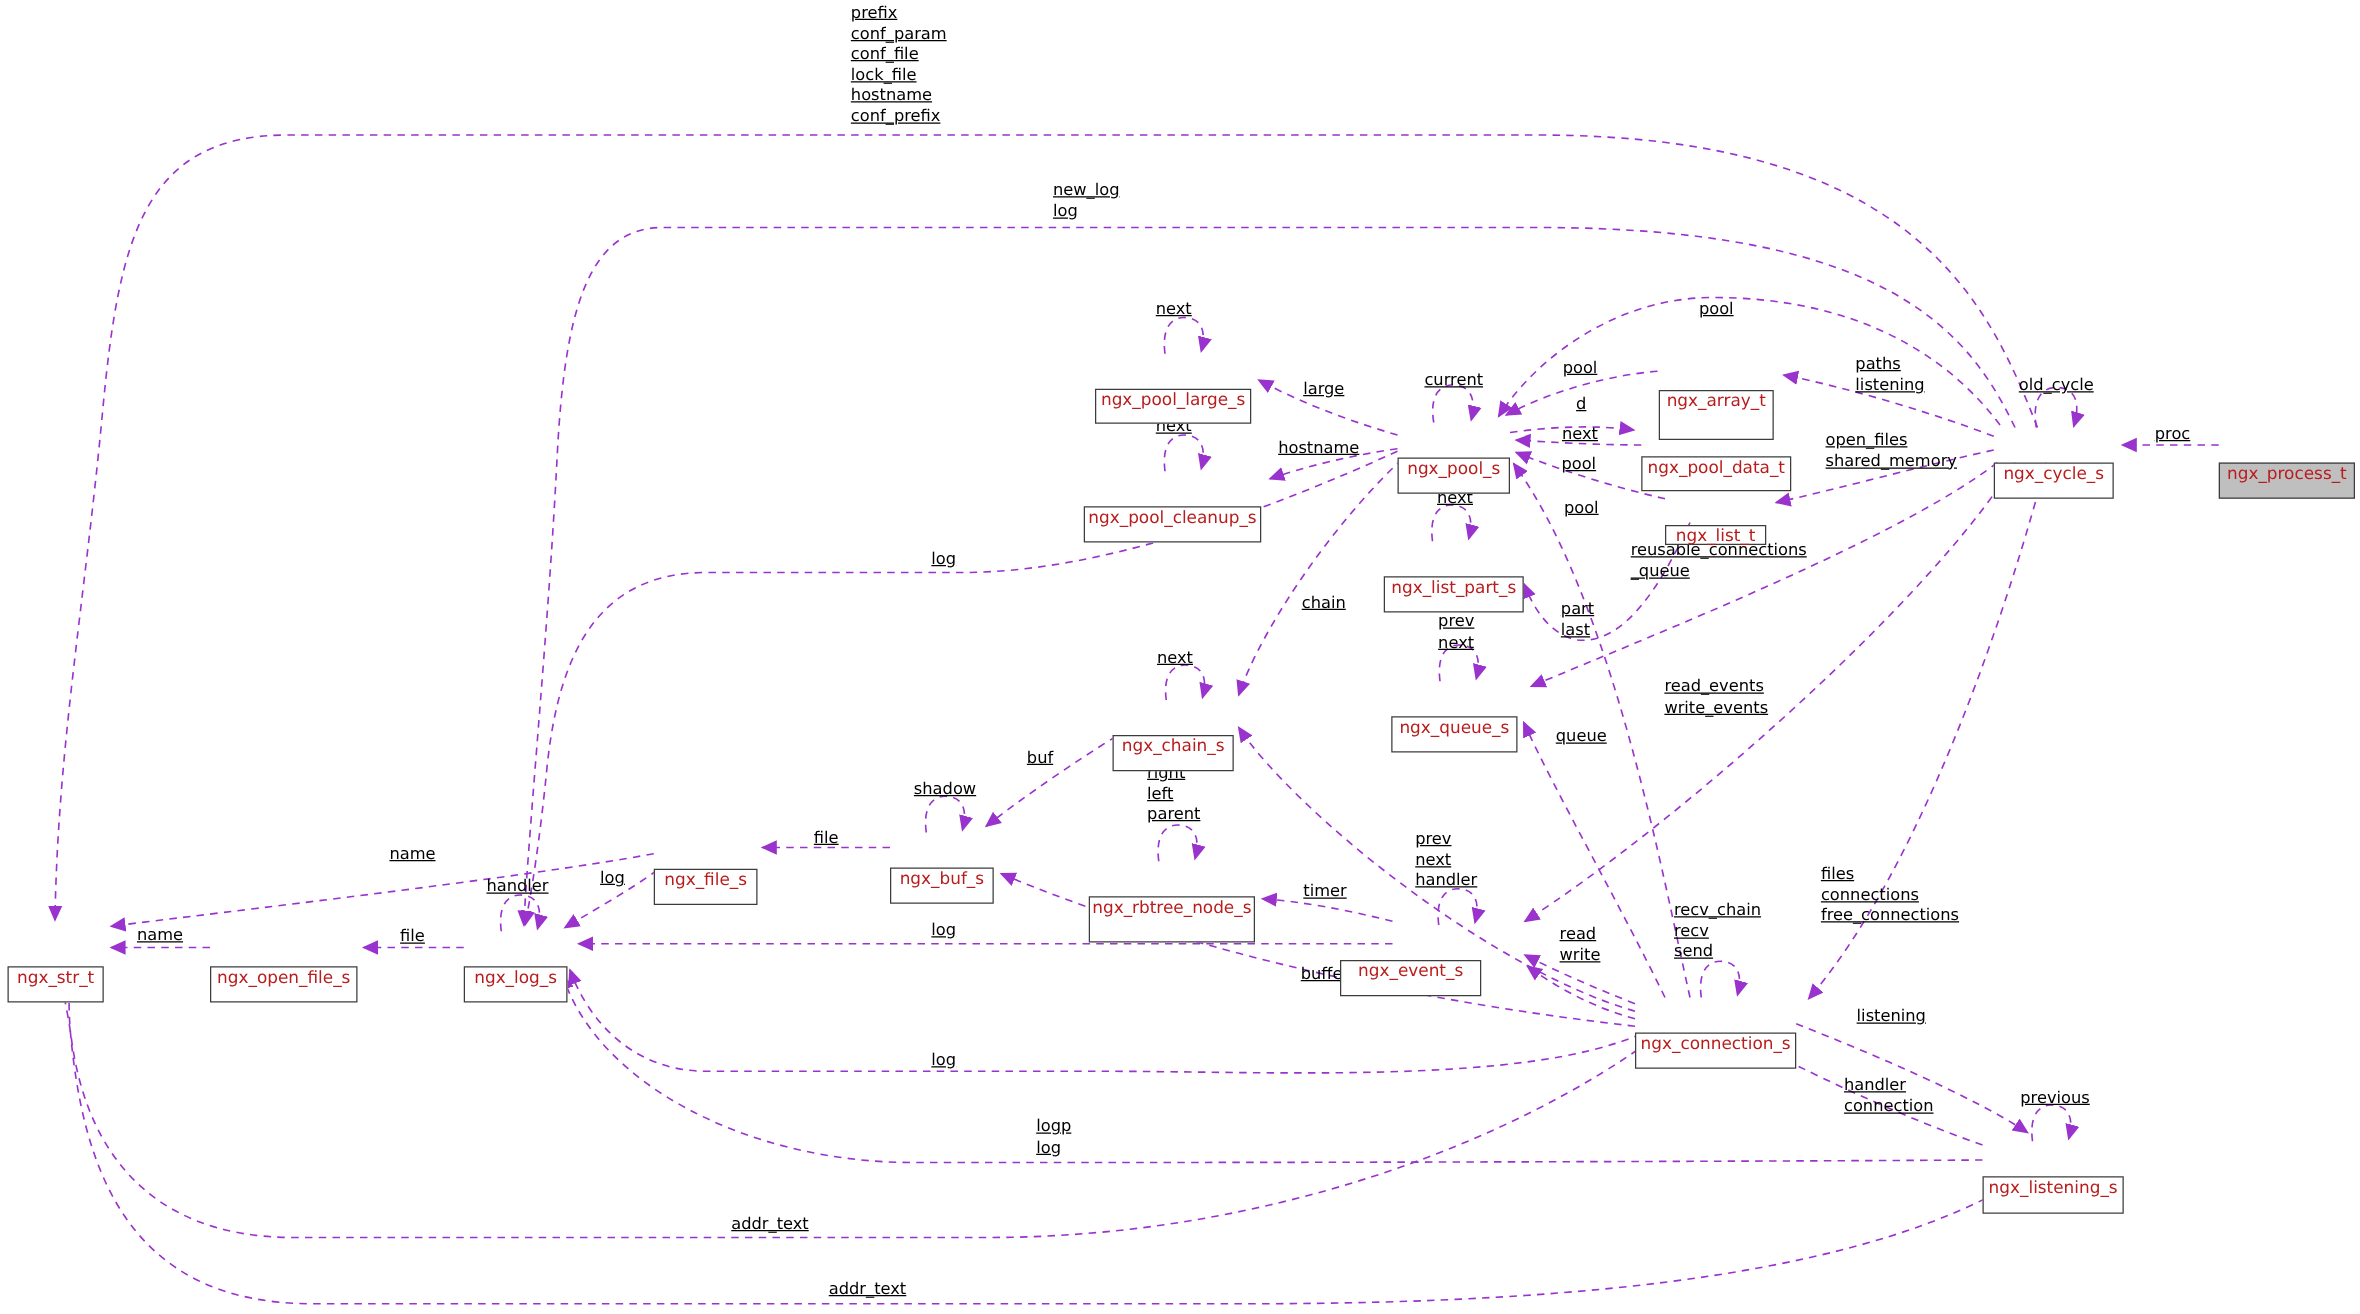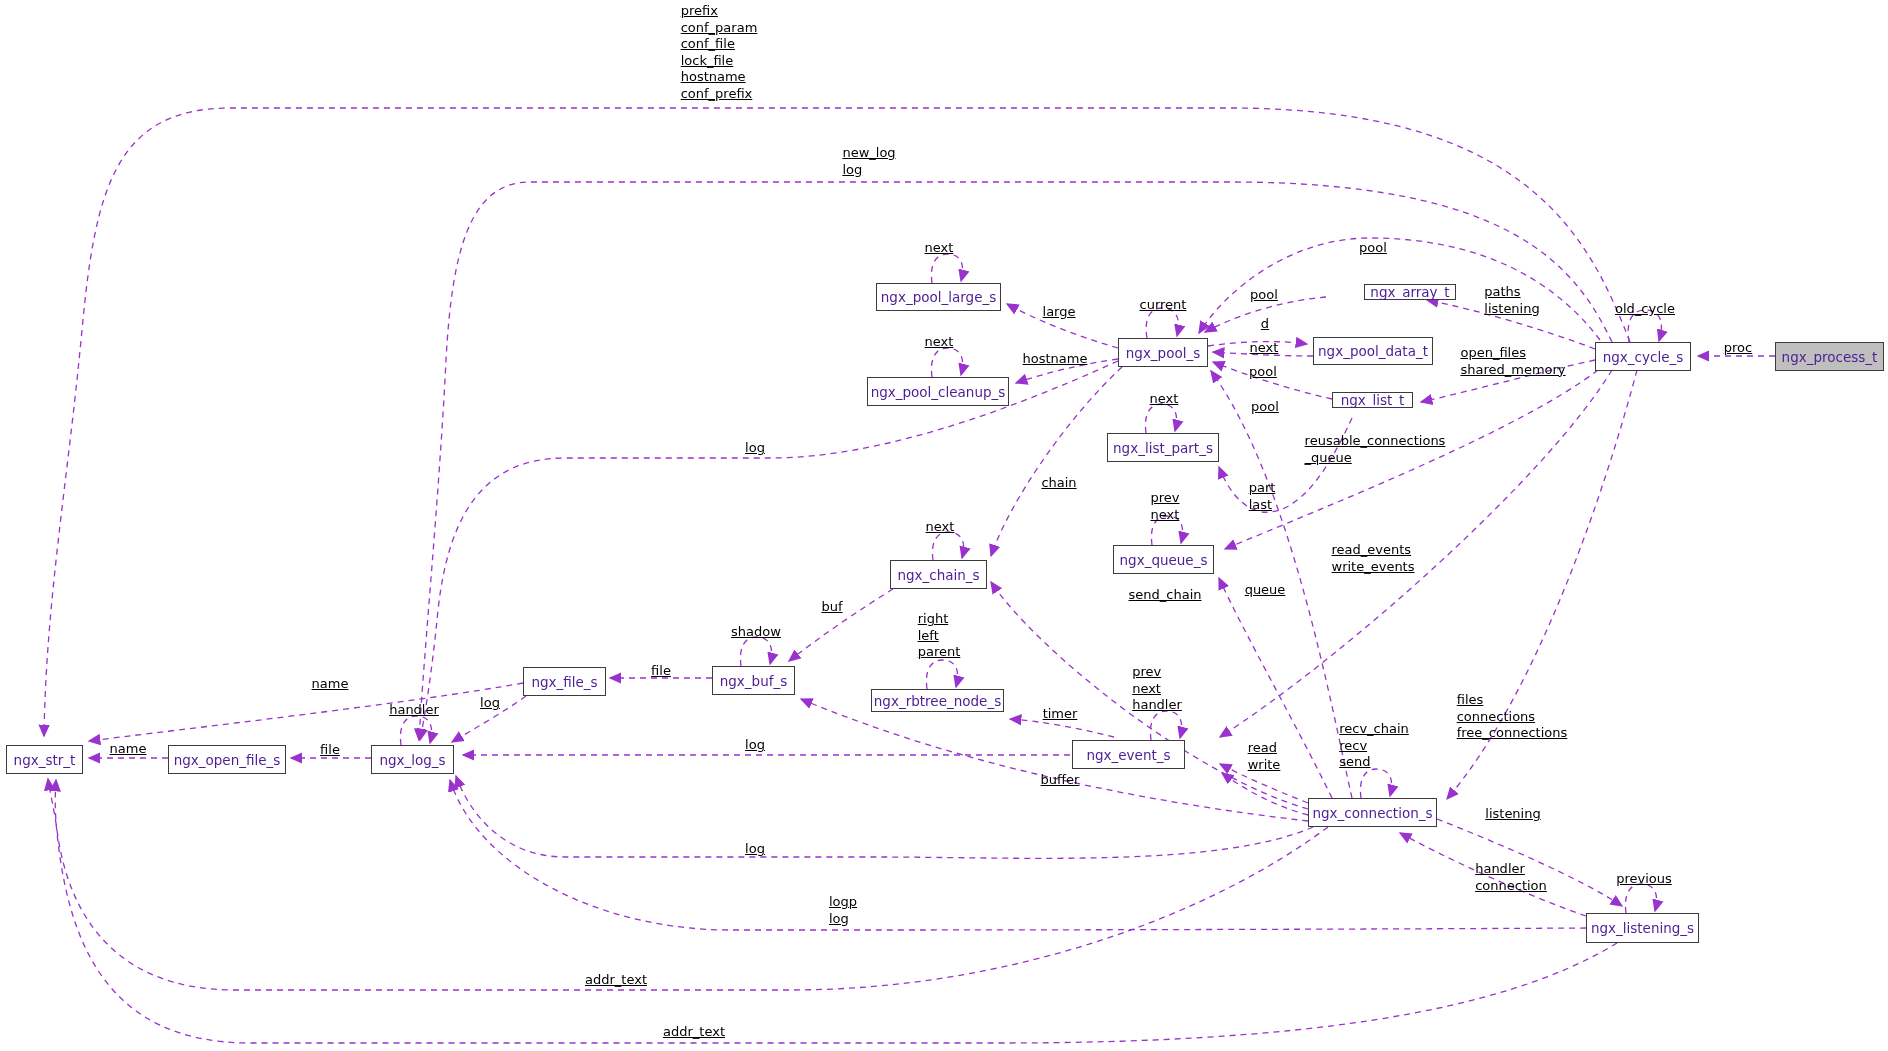--- a/index.html
+++ b/index.html
@@ -1,21 +1,21 @@
 <!DOCTYPE html>
 <html><head>
 <meta charset="utf-8">
 <style>
   html,body{margin:0;padding:0;background:#ffffff;}
   #canvas{position:relative;width:1888px;height:1051px;background:#ffffff;overflow:hidden;
           font-family:"DejaVu Sans","Liberation Sans",sans-serif;}
   #edges{position:absolute;left:0;top:0;z-index:1;}
-  .node{position:absolute;z-index:3;display:flex;align-items:center;justify-content:center;
+  .node{position:absolute;z-index:3;display:flex;justify-content:center;
         background:#ffffff;border:1.5px solid #3c3c3c;box-sizing:border-box;
-        font-size:13.5px;color:#4c1d95;white-space:nowrap;cursor:pointer;}
+        font-size:13.5px;color:#b91c1c;white-space:nowrap;cursor:pointer;margin-top:28px;}
   .node.hl{background:#bfbfbf;}
   .elabel{position:absolute;z-index:2;transform:translateX(-50%);text-align:left;
           font-size:13px;line-height:16.5px;color:#000;white-space:pre;text-decoration:underline;}
 </style>
 </head>
 <body>
 
 <div id="canvas">
 
   <svg id="edges" width="1888" height="1051" viewBox="0 0 1888 1051" fill="none" stroke="#9a32cd" stroke-width="1.3" stroke-dasharray="6,5">
@@ -85,36 +85,36 @@
     </div>
   <div class="node" style="left:371px;top:745px;width:83px;height:29px">
       <span>ngx_log_s</span>
     </div>
   <div class="node" style="left:523px;top:667px;width:83px;height:29px">
       <span>ngx_file_s</span>
     </div>
   <div class="node" style="left:712px;top:666px;width:83px;height:29px">
       <span>ngx_buf_s</span>
     </div>
-  <div class="node" style="left:871px;top:689px;width:133px;height:23px">
+  <div class="node" style="left:871px;top:689px;width:133px;height:37px">
       <span>ngx_rbtree_node_s</span>
     </div>
   <div class="node" style="left:890px;top:560px;width:97px;height:29px">
       <span>ngx_chain_s</span>
     </div>
   <div class="node" style="left:876px;top:283px;width:125px;height:28px">
       <span>ngx_pool_large_s</span>
     </div>
   <div class="node" style="left:867px;top:377px;width:142px;height:29px">
       <span>ngx_pool_cleanup_s</span>
     </div>
   <div class="node" style="left:1118px;top:338px;width:90px;height:29px">
       <span>ngx_pool_s</span>
     </div>
-  <div class="node" style="left:1364px;top:284px;width:92px;height:16px">
+  <div class="node" style="left:1327px;top:284px;width:92px;height:40px">
       <span>ngx_array_t</span>
     </div>
   <div class="node" style="left:1313px;top:337px;width:120px;height:28px">
       <span>ngx_pool_data_t</span>
     </div>
   <div class="node" style="left:1332px;top:392px;width:81px;height:16px">
       <span>ngx_list_t</span>
     </div>
   <div class="node" style="left:1107px;top:433px;width:112px;height:29px">
       <span>ngx_list_part_s</span>

